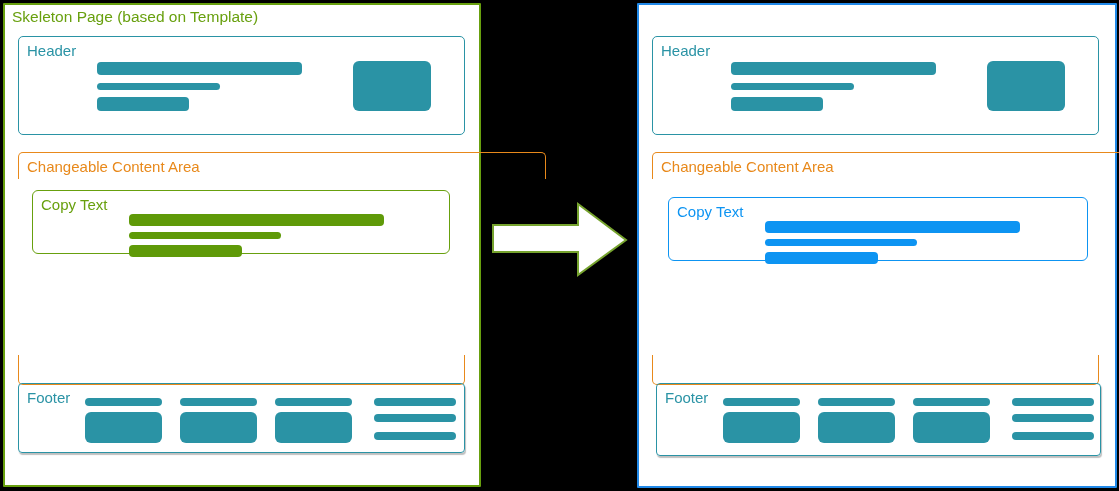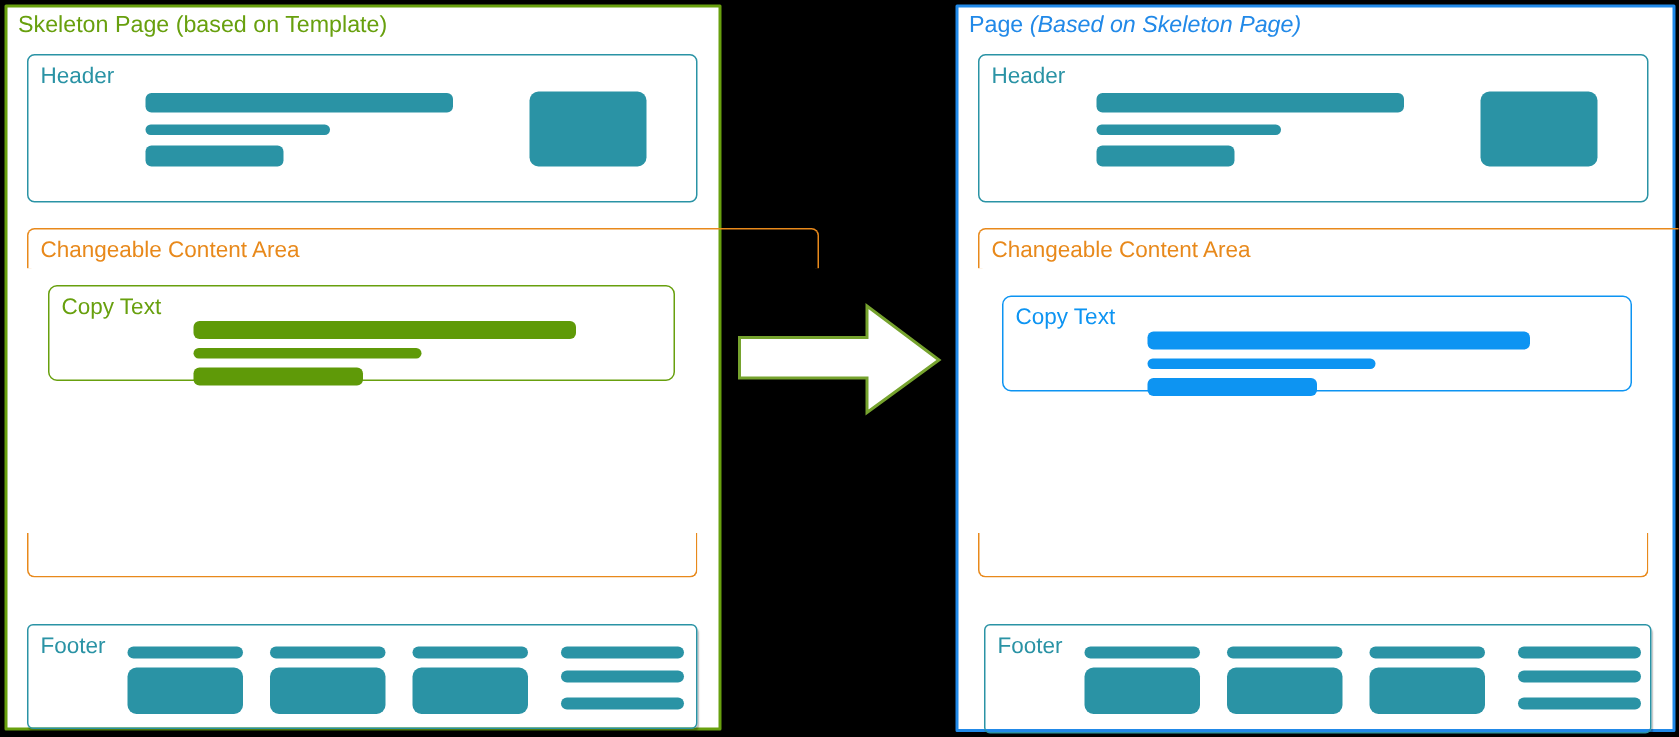--- a/index.html
+++ b/index.html
@@ -65,21 +65,21 @@
   .panel--left  .copy-box { left: 27px; top: 185px; border-color: var(--green); }
   .panel--right .copy-box { left: 29px; top: 192px; width: 420px; border-color: var(--blue-bright); }
   .panel--left  .cbar { background: var(--green-bar); }
   .panel--right .cbar { background: var(--blue-bright); }
   .cb1 { left: 96px; top: 23px; width: 255px; height: 12px; border-radius: 4px; }
   .cb2 { left: 96px; top: 41px; width: 152px; height: 7px;  border-radius: 3.5px; }
   .cb3 { left: 96px; top: 54px; width: 113px; height: 12px; border-radius: 4px; }
 
   
   .footer-box {
-    position: absolute; left: 13px; top: 411px; width: 447px; height: 70px;
+    position: absolute; left: 13px; top: 378px; width: 447px; height: 70px;
     border: 1.5px solid var(--teal); border-radius: 4px; box-sizing: border-box;
     box-shadow: 1px 2px 1px rgba(0,0,0,0.25);
     padding-left: 22px;
   }
   .panel--right .footer-box { left: 17px; width: 445px; height: 73px; }
   .fbar  { height: 8px; border-radius: 4px; }
   .frect { top: 28px; height: 31px; width: 77px; border-radius: 6px; }
   .f1t { left: 66px;  top: 14px; width: 77px; }
   .f2t { left: 161px; top: 14px; width: 77px; }
   .f3t { left: 256px; top: 14px; width: 77px; }
@@ -133,23 +133,20 @@
     <div class="fbar f4b"></div>
     <div class="fbar f4c"></div>
   </div>
 </div>
 
 <svg class="arrow-svg" width="150" height="90" viewBox="0 0 150 90">
   <polygon points="11,30 96,30 96,9 144,45 96,80 96,57 11,57" style="fill: var(--arrow-fill, #fff); stroke: var(--arrow-stroke, #76a32e); stroke-width: 2;"></polygon>
 </svg>
 
 <div class="panel panel--right">
-  <div class="panel-title">
-    <span>Page </span><span class="title-italic">(Based on Skeleton Page)</span>
-  </div>
 
   <div class="header-box">
     <div class="box-label teal-text">Header</div>
     <div class="hbar hb1"></div>
     <div class="hbar hb2"></div>
     <div class="hbar hb3"></div>
     <div class="hrect"></div>
   </div>
 
   <div class="ca-top">

